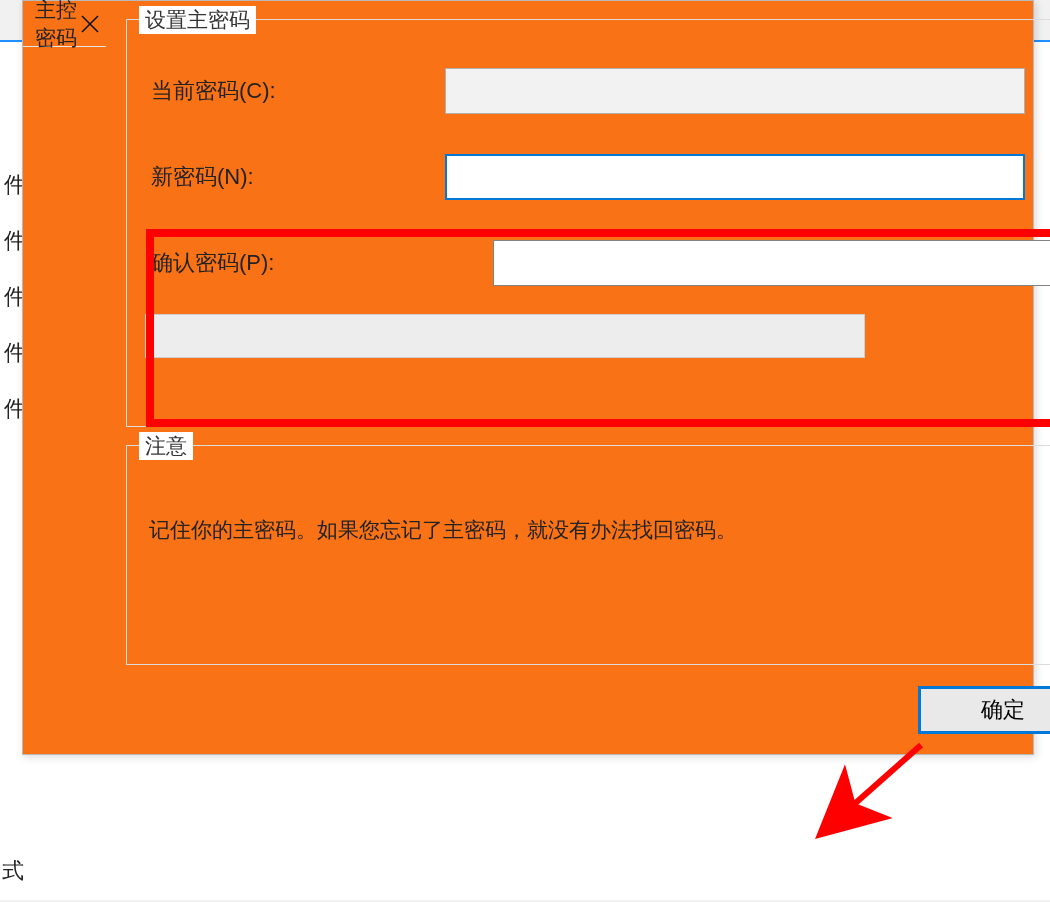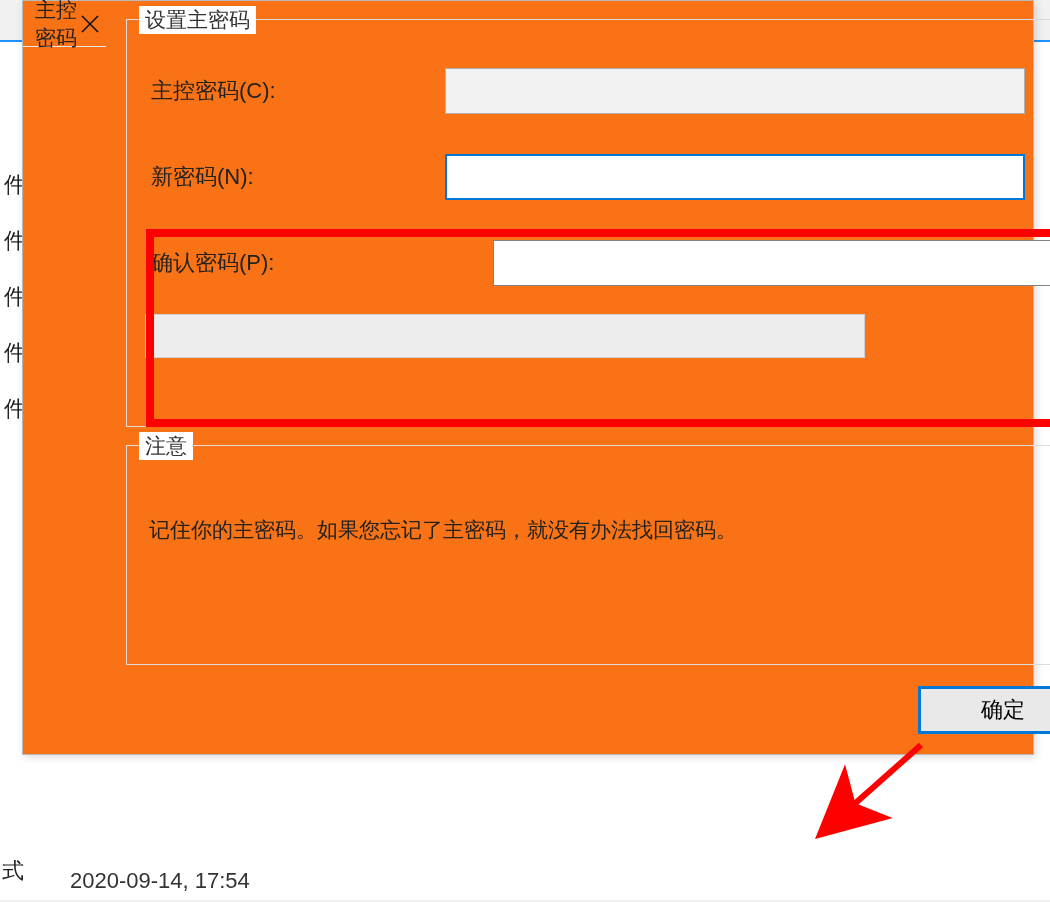--- a/index.html
+++ b/index.html
@@ -131,41 +131,40 @@
 </head>
 <body>
 
 <div class="bg-table">
   <div class="bg-label" style="top:128px;">件</div>
   <div class="bg-label" style="top:184px;">件</div>
   <div class="bg-label" style="top:240px;">件</div>
   <div class="bg-label" style="top:296px;">件</div>
   <div class="bg-label" style="top:352px;">件</div>
   <div class="bg-label" style="bottom:14px; left:2px;">式</div>
-  <div class="bg-date">2020-09-14, 17:54</div>
 </div>
 
 <div class="dialog">
   <div class="titlebar">
     <span class="titlebar-title">主控密码</span>
     <div class="close-btn">
       <svg viewBox="0 0 20 20">
         <line x1="2" y1="2" x2="18" y2="18" stroke="#111" stroke-width="1.6"></line>
         <line x1="18" y1="2" x2="2" y2="18" stroke="#111" stroke-width="1.6"></line>
       </svg>
     </div>
   </div>
 
   <div class="content">
 
     <div class="groupbox gb1">
       <span class="group-legend">设置主密码</span>
 
       <div class="row">
-        <div class="row-label">主控密码(C):</div>
+        <div class="row-label">当前密码(C):</div>
         <div class="row-field">
           <input type="password" class="field-box disabled" disabled="" value="" style="">
         </div>
       </div>
 
       <div class="row" style="margin-top:34px;">
         <div class="row-label">新密码(N):</div>
         <div class="row-field">
           <input type="password" class="field-box focused" autofocus="" value="" style="">
         </div>

